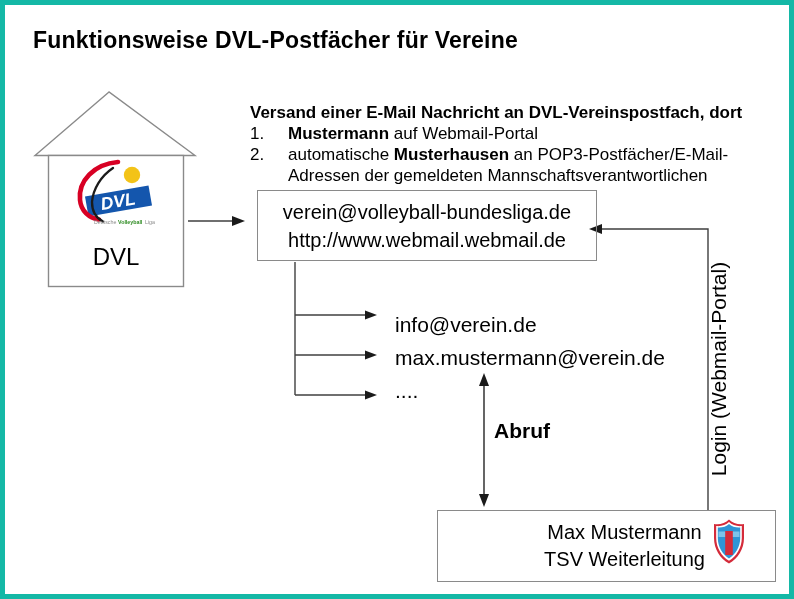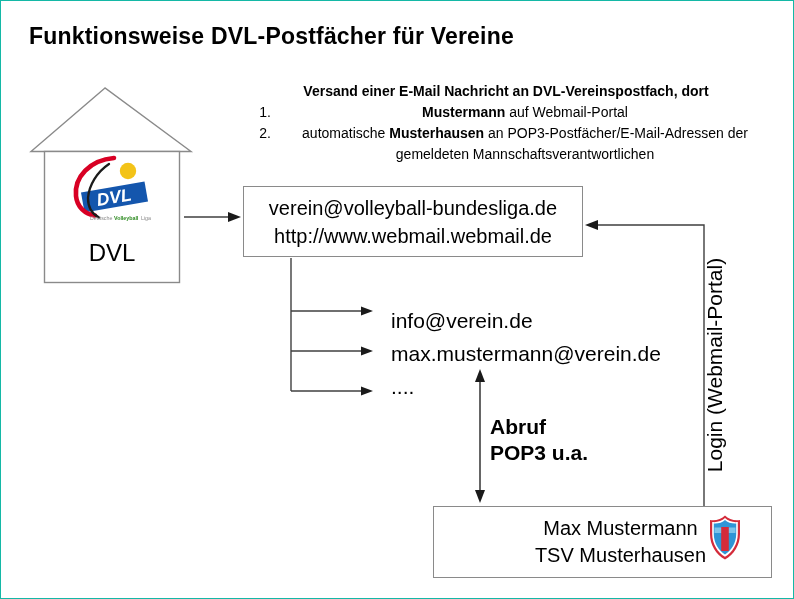--- a/index.html
+++ b/index.html
@@ -1,43 +1,43 @@
 <!DOCTYPE html>
 <html><head>
 <meta charset="utf-8">
 <style>
   html,body{margin:0;padding:0;background:#e8e8e8;}
   .slide{
     position:relative;
     width:794px;height:599px;
     background:#ffffff;
-    border:1px solid #14b8a6;
+    border:5px solid #14b8a6;
     box-sizing:border-box;
     overflow:hidden;
     font-family:"Liberation Sans","DejaVu Sans",sans-serif;
     color:#000;
   }
   .abs{position:absolute;}
   .title{
     left:28px;top:22px;
     font-size:23px;font-weight:bold;
     letter-spacing:0.2px;
     white-space:nowrap;
   }
   .note{
-    left:245px;top:80px;width:520px;
-    font-size:14px;line-height:21px;text-align:center;
+    left:245px;top:97px;width:520px;
+    font-size:17px;line-height:21px;
   }
   .note-heading{font-weight:bold;}
   .note-item{display:flex;}
   .note-num{width:38px;flex:0 0 38px;}
   .note-text{width:482px;}
   .overlay{left:0;top:0;width:794px;height:599px;}
   .webmail-box{
-    left:242px;top:185px;width:340px;height:71px;
+    left:252px;top:185px;width:340px;height:71px;
     border:1px solid #8a8a8a;
     display:flex;flex-direction:column;justify-content:center;align-items:center;
     font-size:20px;line-height:28px;
     text-align:center;box-sizing:border-box;
   }
   .recipient{
     font-size:21px;height:26px;white-space:nowrap;
   }
   .abruf{
     left:489px;top:413px;
@@ -128,26 +128,25 @@
     <div>verein@volleyball-bundesliga.de</div>
     <div>http://www.webmail.webmail.de</div>
   </div>
 
   <div class="abs recipient" style="left:390px;top:308px;">info@verein.de</div>
   <div class="abs recipient" style="left:390px;top:341px;">max.mustermann@verein.de</div>
   <div class="abs recipient" style="left:390px;top:374px;">....</div>
 
   <div class="abs abruf">
     <div>Abruf</div>
-    <div>POP3 u.a.</div>
   </div>
 
   <div class="abs person-box">
     <div>Max Mustermann</div>
-    <div>TSV Musterhausen</div>
+    <div>TSV Weiterleitung</div>
   </div>
 
   <svg class="abs crest" width="34" height="47" viewBox="0 0 34 47" xmlns="http://www.w3.org/2000/svg">
     <path d="M17,1.5 C13.5,5.5 7,7 2,6 L2,20 C2,31 8,40.5 17,45.5 C26,40.5 32,31 32,20 L32,6 C27,7 20.5,5.5 17,1.5 Z" fill="#d42b3a"></path>
     <path d="M17,4 C14,7.2 8.5,8.6 4.2,8 L4.2,20 C4.2,29.8 9.5,38.2 17,42.8 C24.5,38.2 29.8,29.8 29.8,20 L29.8,8 C25.5,8.6 20,7.2 17,4 Z" fill="#ffffff"></path>
     <path d="M17,6 C14.5,8.6 9.5,9.9 5.8,9.5 L5.8,20 C5.8,28.8 10.5,36.3 17,40.5 C23.5,36.3 28.2,28.8 28.2,20 L28.2,9.5 C24.5,9.9 19.5,8.6 17,6 Z" fill="#2e95d6"></path>
     <rect x="6.5" y="13.5" width="21" height="5.5" fill="#7cc3ea"></rect>
     <rect x="13.2" y="13" width="7.6" height="24" fill="#d42b3a"></rect>
   </svg>
 

